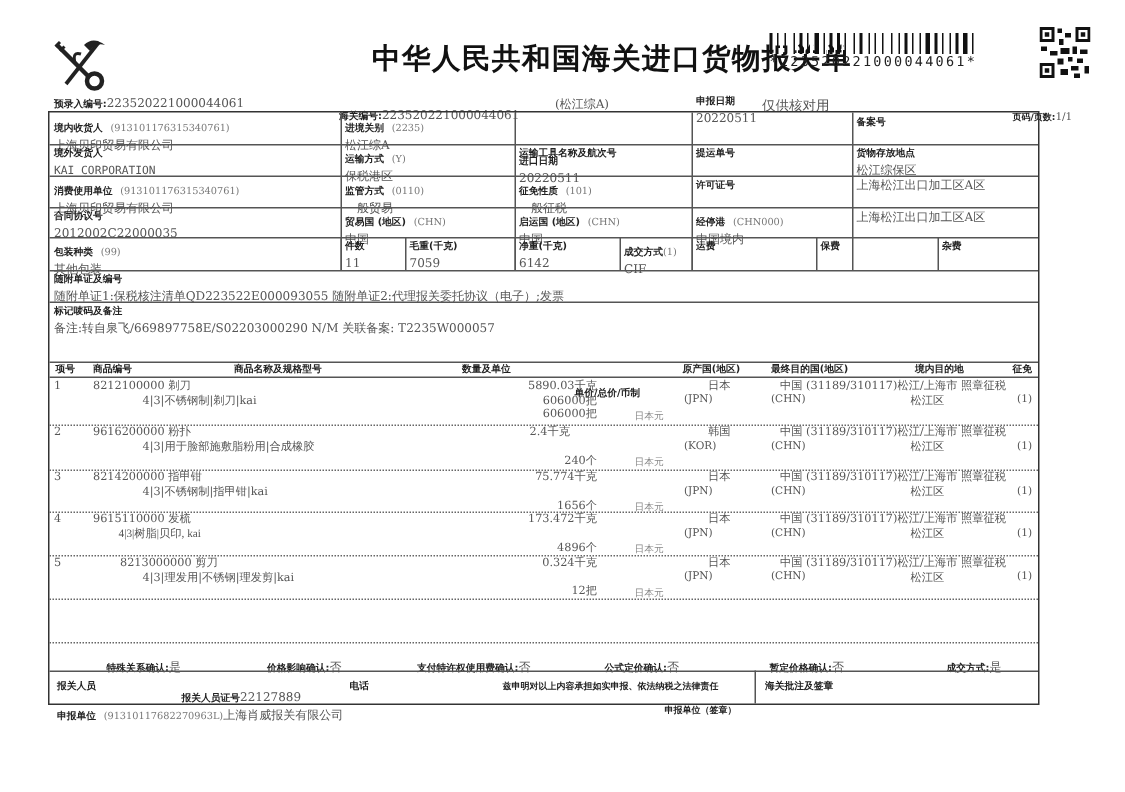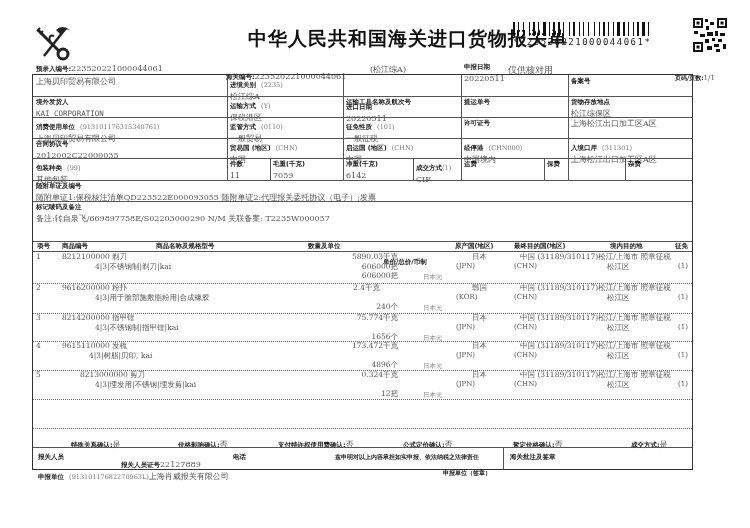--- a/index.html
+++ b/index.html
@@ -158,20 +158,21 @@
 
 <div class="vline" style="left:227px;top:158px;height:22px;"></div>
 <div class="vline" style="left:270px;top:158px;height:22px;"></div>
 <div class="vline" style="left:343px;top:158px;height:22px;"></div>
 <div class="vline" style="left:413px;top:158px;height:22px;"></div>
 <div class="vline" style="left:461px;top:158px;height:22px;"></div>
 <div class="vline" style="left:544px;top:158px;height:22px;"></div>
 <div class="vline" style="left:625px;top:158px;height:22px;"></div>
 
 <div class="cell" style="left:33px;top:75px;width:194px;">
+  <div><span class="lbl">境内收货人</span> <span class="code">(913101176315340761)</span></div>
   <div class="val">上海贝印贸易有限公司</div>
 </div>
 <div class="cell" style="left:227px;top:75px;width:116px;">
   <div><span class="lbl">进境关别</span> <span class="code">(2235)</span></div>
   <div class="val">松江综A</div>
 </div>
 <div class="cell" style="left:343px;top:75px;width:118px;margin-top:26px;">
   <div class="lbl">进口日期</div>
   <div class="val">20220511</div>
 </div>
@@ -232,21 +233,20 @@
 </div>
 <div class="cell" style="left:343px;top:138px;width:118px;">
   <div><span class="lbl">启运国 (地区)</span> <span class="code">(CHN)</span></div>
   <div class="val">中国</div>
 </div>
 <div class="cell" style="left:461px;top:138px;width:107px;">
   <div><span class="lbl">经停港</span> <span class="code">(CHN000)</span></div>
   <div class="val">中国境内</div>
 </div>
 <div class="cell" style="left:568px;top:138px;width:124px;">
-  <div><span class="lbl">入境口岸</span> <span class="code">(311301)</span></div>
   <div class="val">上海松江出口加工区A区</div>
 </div>
 
 <div class="cell" style="left:33px;top:158px;width:194px;">
   <div><span class="lbl">包装种类</span> <span class="code">(99)</span></div>
   <div class="val">其他包装</div>
 </div>
 <div class="cell" style="left:227px;top:158px;width:43px;">
   <div class="lbl">件数</div>
   <div class="val">11</div>
@@ -335,21 +335,21 @@
       <span class="abs val small r" style="right:205px;top:0;">日本</span>
       <span class="abs val" style="left:423px;top:10px;font-size:7px;">(JPN)</span>
       <span class="abs val small" style="left:487px;top:0;"><span>中国</span> <span>(31189/310117)松江/上海市</span> <span>照章征税</span></span>
       <span class="abs val" style="left:481px;top:10px;font-size:7px;">(CHN)</span>
       <span class="abs val small" style="left:574px;top:10px;">松江区</span>
       <span class="abs val" style="right:4px;top:10px;font-size:7px;">(1)</span>
     </div>
     <div style="position: absolute; left: 0px; top: 89px; width: 659px; height: 29px; font-size: 7.5px; line-height: 9.5px;">
       <span class="abs val small" style="left:3px;top:0;">4</span>
       <span class="abs val small" style="left:29px;top:0;"><span>9615110000</span> <span>发梳</span></span>
-      <span class="abs val small" style="left:56px;top:10px;">4|3|树脂|贝印, kai</span>
+      <span class="abs val small" style="left:46px;top:10px;font-family:Liberation Serif, serif;">4|3|树脂|贝印, kai</span>
       <span class="abs val small r" style="right:294px;top:0;">173.472千克</span>
       <span class="abs val small r" style="right:294px;top:9.5px;"></span>
       <span class="abs val small r" style="right:294px;top:19px;">4896个</span>
       <span class="abs val" style="left:390px;top:21px;font-size:6.5px;color:#888;">日本元</span>
       <span class="abs val small r" style="right:205px;top:0;">日本</span>
       <span class="abs val" style="left:423px;top:10px;font-size:7px;">(JPN)</span>
       <span class="abs val small" style="left:487px;top:0;"><span>中国</span> <span>(31189/310117)松江/上海市</span> <span>照章征税</span></span>
       <span class="abs val" style="left:481px;top:10px;font-size:7px;">(CHN)</span>
       <span class="abs val small" style="left:574px;top:10px;">松江区</span>
       <span class="abs val" style="right:4px;top:10px;font-size:7px;">(1)</span>

